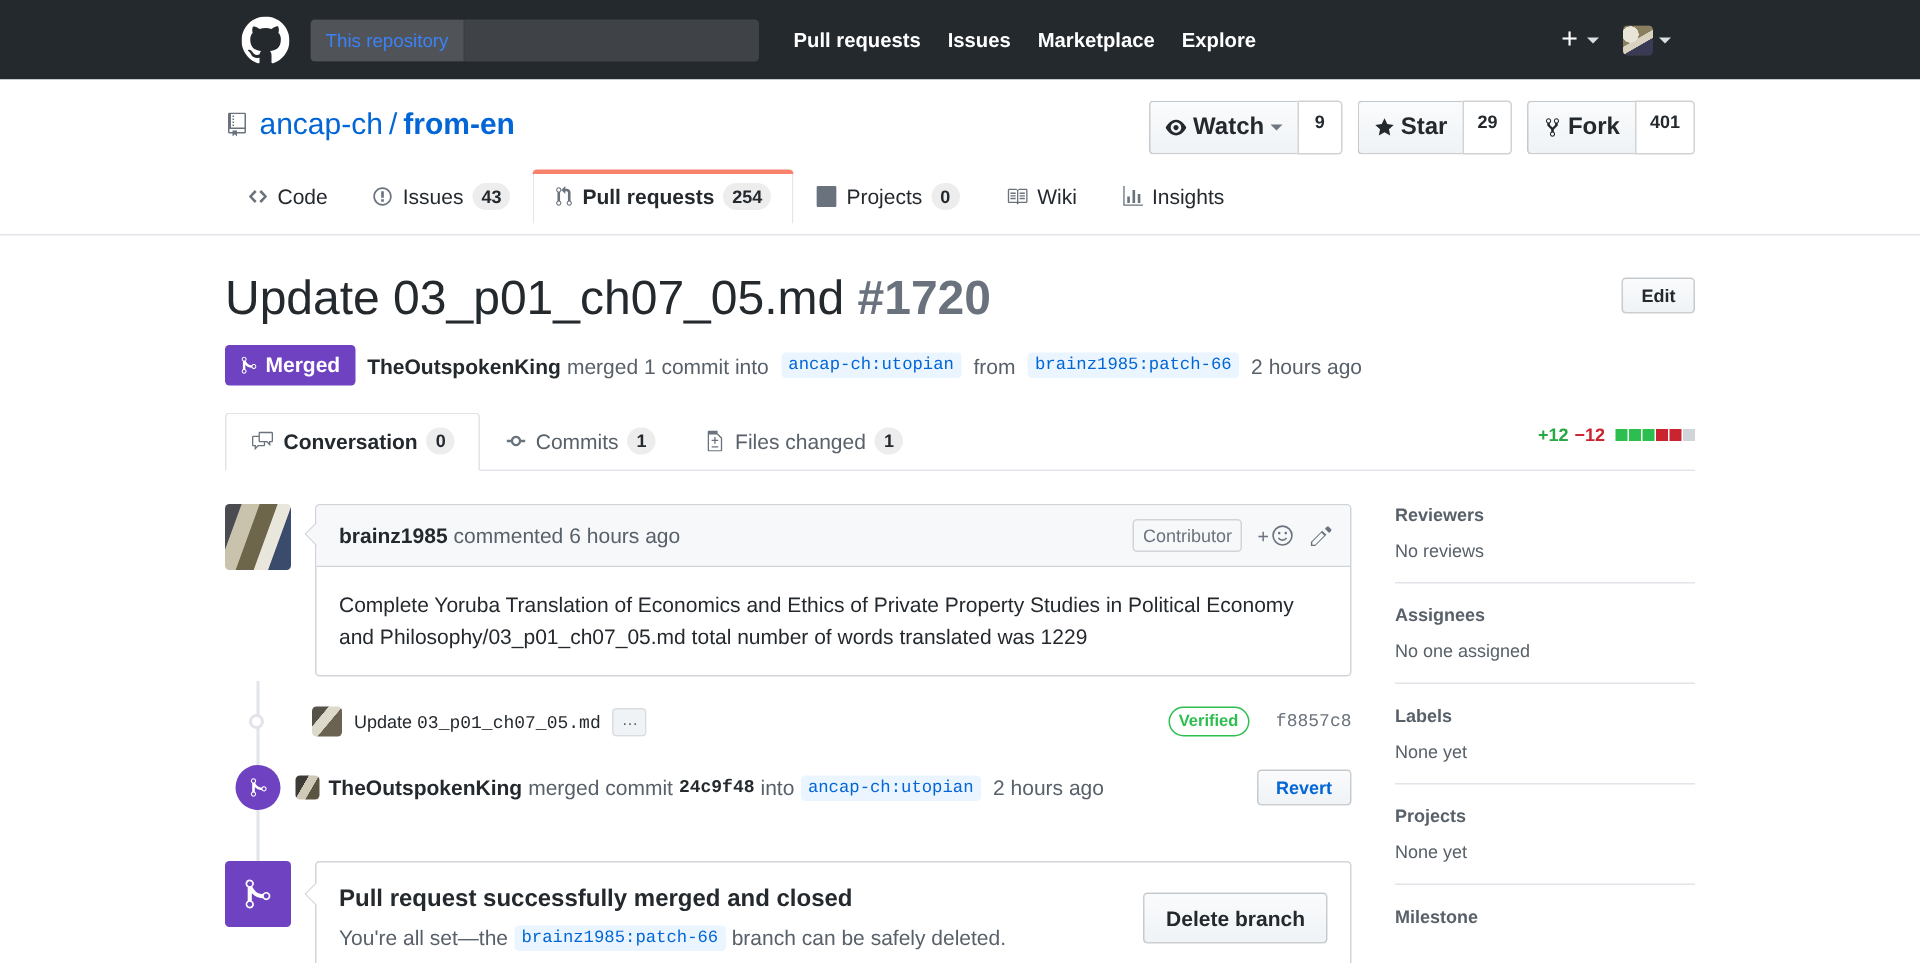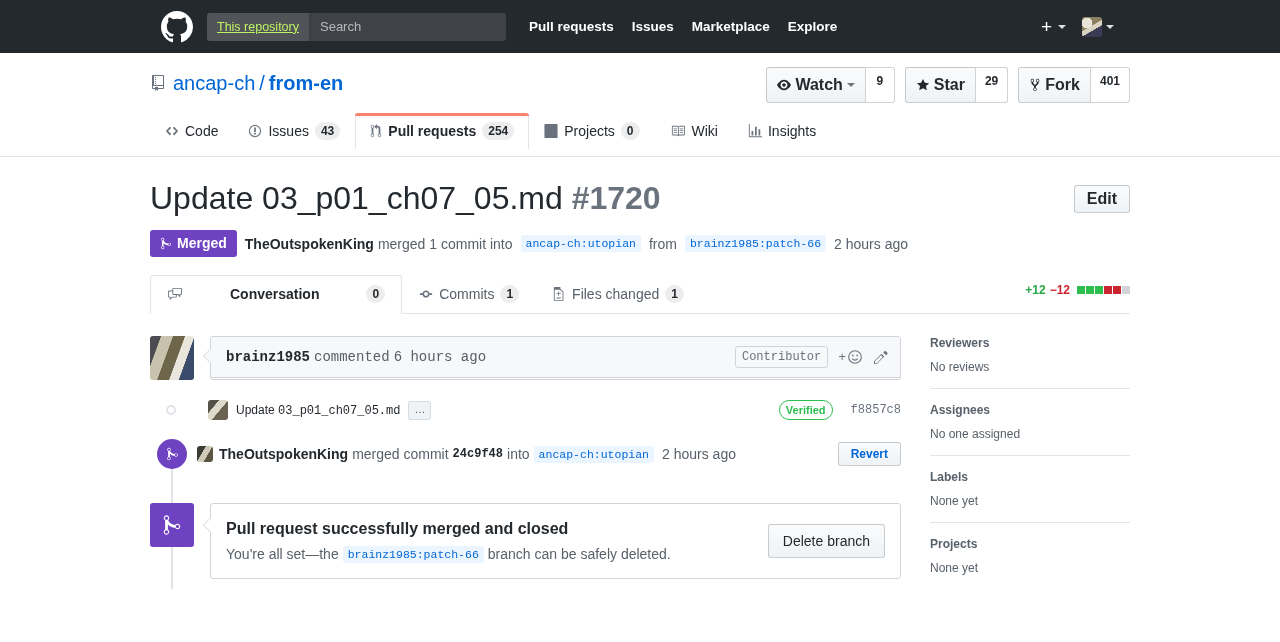--- a/index.html
+++ b/index.html
@@ -28,29 +28,28 @@
     display: flex; align-items: center;
     background: rgba(255,255,255,0.125);
     border-radius: 3px;
     height: 28px;
     width: 299px;
     overflow: hidden;
     flex: none;
   }
   .ctx-btn {
     background: rgba(255,255,255,0.09);
-    color: #bef264;
+    color: #3b82f6;
     font-size: 12.5px;
     padding: 0 10px;
     height: 28px;
     line-height: 28px;
     white-space: nowrap;
     cursor: pointer;
     border-right: 1px solid rgba(0,0,0,0.25);
-    text-decoration: underline;
   }
   .search-input {
     background: transparent;
     border: 0;
     outline: none;
     color: #fff;
     font-size: 13px;
     font-family: inherit;
     padding: 0 10px;
     height: 28px;
@@ -190,21 +189,21 @@
     font-weight: normal;
     line-height: 1.2;
     margin: 0;
     flex: 1;
   }
   .pr-number { color: #6a737d; font-weight: 700; }
   .edit-btn {
     background: linear-gradient(#fafbfc, #eff3f6);
     border: 1px solid rgba(27,31,35,.2);
     border-radius: 3px;
-    font-size: 16px; font-weight: bold;
+    font-size: 12px; font-weight: bold;
     padding: 4px 12px;
     cursor: pointer;
     color: #24292e;
     margin-top: 6px;
   }
 
   .pr-meta { display: flex; align-items: center; margin-top: 13px; font-size: 14px; color: #586069; }
   .state-badge {
     background: #6f42c1;
     color: #fff;
@@ -247,21 +246,20 @@
     white-space: nowrap;
     line-height: 18px;
   }
   .pr-tab svg { fill: #6a737d; margin-right: 6px; flex: none; }
   .pr-tab.selected {
     border-color: #e1e4e8;
     border-bottom-color: #fff;
     background: #fff;
     color: #24292e;
     font-weight: 600;
-    gap: 41px;
   }
   .diffstat {
     position: absolute;
     right: 0;
     top: 8px;
     display: flex;
     align-items: center;
     font-size: 12px;
     font-weight: 600;
   }
@@ -287,21 +285,20 @@
       linear-gradient(110deg, #4a4c52 0 18%, #c9c3ad 19% 38%, #6d664b 39% 58%, #e9e6dc 59% 74%, #3a4b6b 75%);
     background-color: #6d664b;
   }
   .comment-box {
     flex: 1;
     margin-left: 16px;
     border: 1px solid #d1d5da;
     border-radius: 3px;
     background: #fff;
     position: relative;
-    font-family: Liberation Mono, monospace;
   }
   .comment-box::before {
     content: "";
     position: absolute;
     left: -8px; top: 11px;
     width: 0; height: 0;
     border-top: 8px solid transparent;
     border-bottom: 8px solid transparent;
     border-right: 8px solid #d1d5da;
   }
@@ -465,21 +462,21 @@
     border-bottom: 8px solid transparent;
     border-right: 8px solid #fff;
   }
   .merged-title { font-size: 16px; font-weight: 600; color: #24292e; line-height: 1.3; }
   .merged-sub { font-size: 14px; color: #586069; margin-top: 6px; display: flex; align-items: flex-start; flex-wrap: wrap; }
   .delete-btn {
     margin-left: auto;
     background: linear-gradient(#fafbfc, #eff3f6);
     border: 1px solid rgba(27,31,35,.2);
     border-radius: 3px;
-    font-size: 14px; font-weight: 400;
+    font-size: 14px; font-weight: 700;
     color: #24292e;
     padding: 8px 14px;
     cursor: pointer;
     white-space: nowrap;
     align-self: center;
   }
 
   
   .side-section { padding-bottom: 14px; border-bottom: 1px solid #e1e4e8; margin-bottom: 14px; }
   .side-section:last-child { border-bottom: 0; }
@@ -495,21 +492,20 @@
 </head>
 <body>
 
 <div class="topbar">
   <svg class="gh-logo" viewBox="0 0 16 16">
     <path d="M8 0C3.58 0 0 3.58 0 8c0 3.54 2.29 6.53 5.47 7.59.4.07.55-.17.55-.38 0-.19-.01-.82-.01-1.49-2.01.37-2.53-.49-2.69-.94-.09-.23-.48-.94-.82-1.13-.28-.15-.68-.52-.01-.53.63-.01 1.08.58 1.23.82.72 1.21 1.87.87 2.33.66.07-.52.28-.87.51-1.07-1.78-.2-3.64-.89-3.64-3.95 0-.87.31-1.59.82-2.15-.08-.2-.36-1.02.08-2.12 0 0 .67-.21 2.2.82.64-.18 1.32-.27 2-.27s1.36.09 2 .27c1.53-1.04 2.2-.82 2.2-.82.44 1.1.16 1.92.08 2.12.51.56.82 1.27.82 2.15 0 3.07-1.87 3.75-3.65 3.95.29.25.54.73.54 1.48 0 1.07-.01 1.93-.01 2.2 0 .21.15.46.55.38A8.013 8.013 0 0 0 16 8c0-4.42-3.58-8-8-8z"></path>
   </svg>
 
   <div class="searchwrap">
     <div class="ctx-btn">This repository</div>
-    <input class="search-input" type="text" placeholder="Search" style="">
   </div>
 
   <div class="topnav">
     <a href="#">Pull requests</a>
     <a href="#">Issues</a>
     <a href="#">Marketplace</a>
     <a href="#">Explore</a>
   </div>
 
   <div class="topright">
@@ -690,20 +686,21 @@
                     <path d="M5.3 9.6c.7 1 1.6 1.5 2.7 1.5s2-.5 2.7-1.5"></path>
                   </svg>
               </span>
               <span class="head-icon">
                 <svg width="15" height="15" viewBox="0 0 14 16" fill="#6a737d">
                     <path d="M0 12v3h3l8-8-3-3-8 8zm3 2H1v-2l6.5-6.5 2 2L3 14zM13.7 2.3l-1-1c-.4-.4-1-.4-1.4 0l-1.3 1.3 3 3 1.3-1.3c.4-.4.4-1 0-1.4l-.6-.6z"></path>
                   </svg>
               </span>
             </span>
           </div>
+          <div class="comment-body">Complete Yoruba Translation of Economics and Ethics of Private Property Studies in Political Economy and Philosophy/03_p01_ch07_05.md total number of words translated was 1229</div>
         </div>
       </div>
 
       <div class="tl-row commit-row">
         <span class="tl-badge-sm"></span>
         <span class="commit-avatar"></span>
         <span class="commit-msg">
           <span class="pre">Update </span><span>03_p01_ch07_05.md</span>
         </span>
         <span class="ellipsis-btn">…</span>
@@ -762,16 +759,19 @@
         <div class="side-value">No one assigned</div>
       </div>
       <div class="side-section">
         <div class="side-title">Labels</div>
         <div class="side-value">None yet</div>
       </div>
       <div class="side-section">
         <div class="side-title">Projects</div>
         <div class="side-value">None yet</div>
       </div>
+      <div class="side-section">
+        <div class="side-title">Milestone</div>
+      </div>
     </div>
 
   </div>
 </div>
 
 </body></html>

